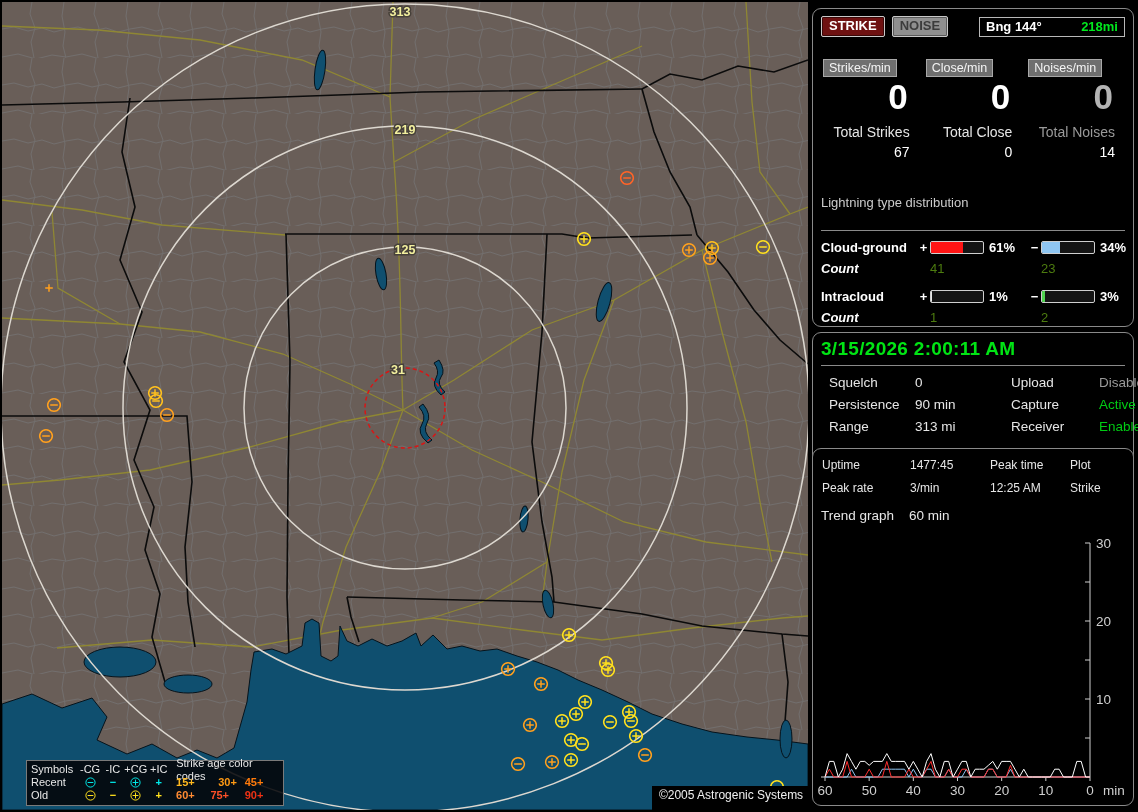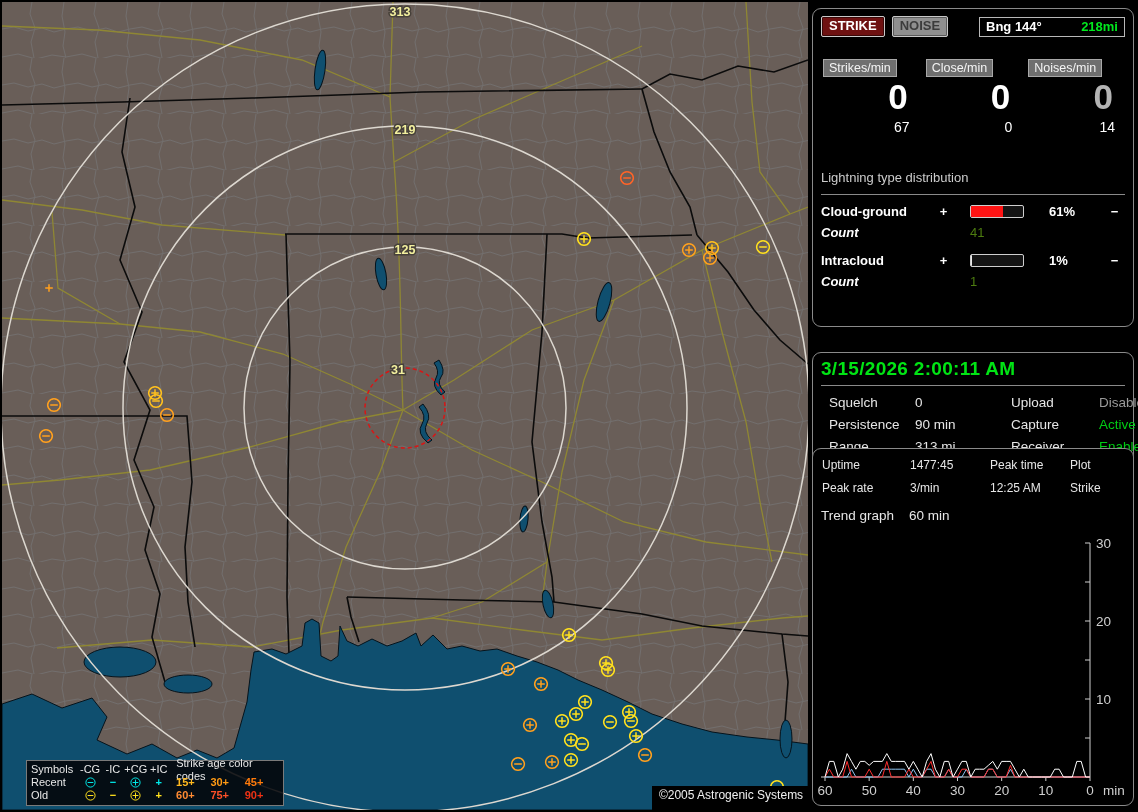--- a/index.html
+++ b/index.html
@@ -23,21 +23,21 @@
   .lg-sym svg{vertical-align:-2px;}
   .lg-min{font-weight:bold;}
 
   .credit{position:absolute;left:650px;top:784px;width:158px;height:31px;background:#000;
           color:#f0f0f0;font-size:12px;text-align:center;line-height:19px;}
 
   
   #sidebar{position:absolute;left:810px;top:0;width:328px;height:812px;background:#000;}
   .panel{position:absolute;left:2px;width:322px;background:#000;border:1px solid #8a8a8a;border-radius:9px;box-sizing:border-box;}
   #panel-stats{top:8px;height:319px;}
-  #panel-time{top:352px;height:134px;}
+  #panel-time{top:332px;height:134px;}
   #panel-info{top:448px;height:358px;}
 
   .btn-row{display:flex;align-items:center;margin:7px 8px 0 8px;}
   .tog-btn{height:19px;line-height:17px;padding:0 7px;font-size:13px;font-weight:bold;
            border:1px solid #c8c8c8;border-radius:2px;text-align:center;}
   .tog-strike{background:#6e1111;color:#fff;box-shadow:inset 0 0 0 1px #3a0808;}
   .tog-noise{background:#8f8f8f;color:#3c3c3c;margin-left:7px;box-shadow:inset 0 0 0 1px #5a5a5a;}
   .bng-box{margin-left:auto;width:132px;height:18px;background:#000;border:1px solid #b8b8b8;
            display:flex;align-items:center;justify-content:space-between;padding:0 6px;font-size:13px;font-weight:bold;}
   .bng-label{color:#fff;}
@@ -46,23 +46,23 @@
   .cnt-grid{display:grid;grid-template-columns:1fr 1fr 1fr;margin:0 6px;}
   .chips{margin-top:21px;}
   .chip{display:inline-block;background:#6f6f6f;color:#f4f4f4;border:1px solid #a8a8a8;
         font-size:12.5px;padding:1px 5px;margin-left:4px;}
   .bigzero{font-size:35px;font-weight:bold;text-align:right;padding-right:14px;line-height:37px;margin-top:1px;color:#fff;}
   .bigzero.muted{color:#b4b4b4;}
   .tot-label{font-size:14px;text-align:right;padding-right:12px;margin-top:9px;color:#e6e6e6;}
   .tot-label.muted{color:#9a9a9a;}
   .tot-value{font-size:14px;text-align:right;padding-right:12px;margin-top:4px;color:#fff;}
 
-  .dist-head{margin:35px 8px 0 8px;font-size:13px;color:#cccccc;border-bottom:1px solid #8a8a8a;padding-bottom:9px;}
+  .dist-head{margin:35px 8px 0 8px;font-size:13px;color:#cccccc;border-bottom:1px solid #8a8a8a;padding-bottom:20px;}
   .dist-grid{display:grid;grid-template-columns:96px 13px 54px 44px 13px 54px 36px;
-             align-items:center;margin:0 8px;font-size:13px;gap:20px;}
+             align-items:center;margin:0 8px;font-size:13px;}
   .dist-r1{margin-top:9px;}
   .dist-r2{margin-top:13px;}
   .dist-cnt{margin-top:6px;}
   .dist-name{font-weight:bold;color:#fff;}
   .dist-sign{font-weight:bold;color:#fff;text-align:center;}
   .dist-pct{font-weight:bold;color:#fff;padding-left:5px;}
   .meter{height:11px;border:1px solid #cfcfcf;background:#141414;border-radius:2px;overflow:hidden;}
   .meter>div{height:100%;width:0;}
   .cnt-lbl{font-weight:bold;color:#fff;font-style:italic;}
   .cnt-val{font-weight:normal;color:#4d7c0f;}
@@ -268,21 +268,21 @@
               <circle cx="6.5" cy="6.5" r="4.6" stroke="currentColor" fill="none"></circle>
               <path d="M3.6,6.5 H9.4" stroke="currentColor"></path>
             </svg></span>
         <span class="lg-sym lg-min" style="color: rgb(0, 232, 232);">−</span>
         <span class="lg-sym" style="color: rgb(0, 232, 232);"><svg width="13" height="13">
               <circle cx="6.5" cy="6.5" r="4.6" stroke="currentColor" fill="none"></circle>
               <path d="M3.6,6.5 H9.4 M6.5,3.6 V9.4" stroke="currentColor"></path>
             </svg></span>
         <span class="lg-sym lg-min" style="color: rgb(0, 232, 232);">+</span>
         <span class="lg-age lg-agepad" style="color: rgb(255, 184, 30);">15+</span>
-        <span class="lg-age" style="color: rgb(255, 154, 20);">30+</span>
+        <span class="lg-age" style="color: rgb(255, 154, 20); text-align: center;">30+</span>
         <span class="lg-age" style="color: rgb(255, 122, 10);">45+</span>
       </div>
       <div class="lg-row">
         <span class="lg-c0">Old</span>
         <span class="lg-sym" style="color: rgb(255, 224, 30);"><svg width="13" height="13">
               <circle cx="6.5" cy="6.5" r="4.6" stroke="currentColor" fill="none"></circle>
               <path d="M3.6,6.5 H9.4" stroke="currentColor"></path>
             </svg></span>
         <span class="lg-sym lg-min" style="color: rgb(255, 224, 30);">−</span>
         <span class="lg-sym" style="color: rgb(255, 224, 30);"><svg width="13" height="13">
@@ -313,20 +313,25 @@
 
       <div class="cnt-grid chips">
         <div><span class="chip">Strikes/min</span></div>
         <div><span class="chip">Close/min</span></div>
         <div><span class="chip">Noises/min</span></div>
       </div>
       <div class="cnt-grid">
         <div class="bigzero">0</div>
         <div class="bigzero">0</div>
         <div class="bigzero muted">0</div>
+      </div>
+      <div class="cnt-grid">
+        <div class="tot-label">Total Strikes</div>
+        <div class="tot-label">Total Close</div>
+        <div class="tot-label muted">Total Noises</div>
       </div>
       <div class="cnt-grid">
         <div class="tot-value">67</div>
         <div class="tot-value">0</div>
         <div class="tot-value">14</div>
       </div>
 
       <div class="dist-head">Lightning type distribution</div>
 
       <div class="dist-grid dist-r1">

